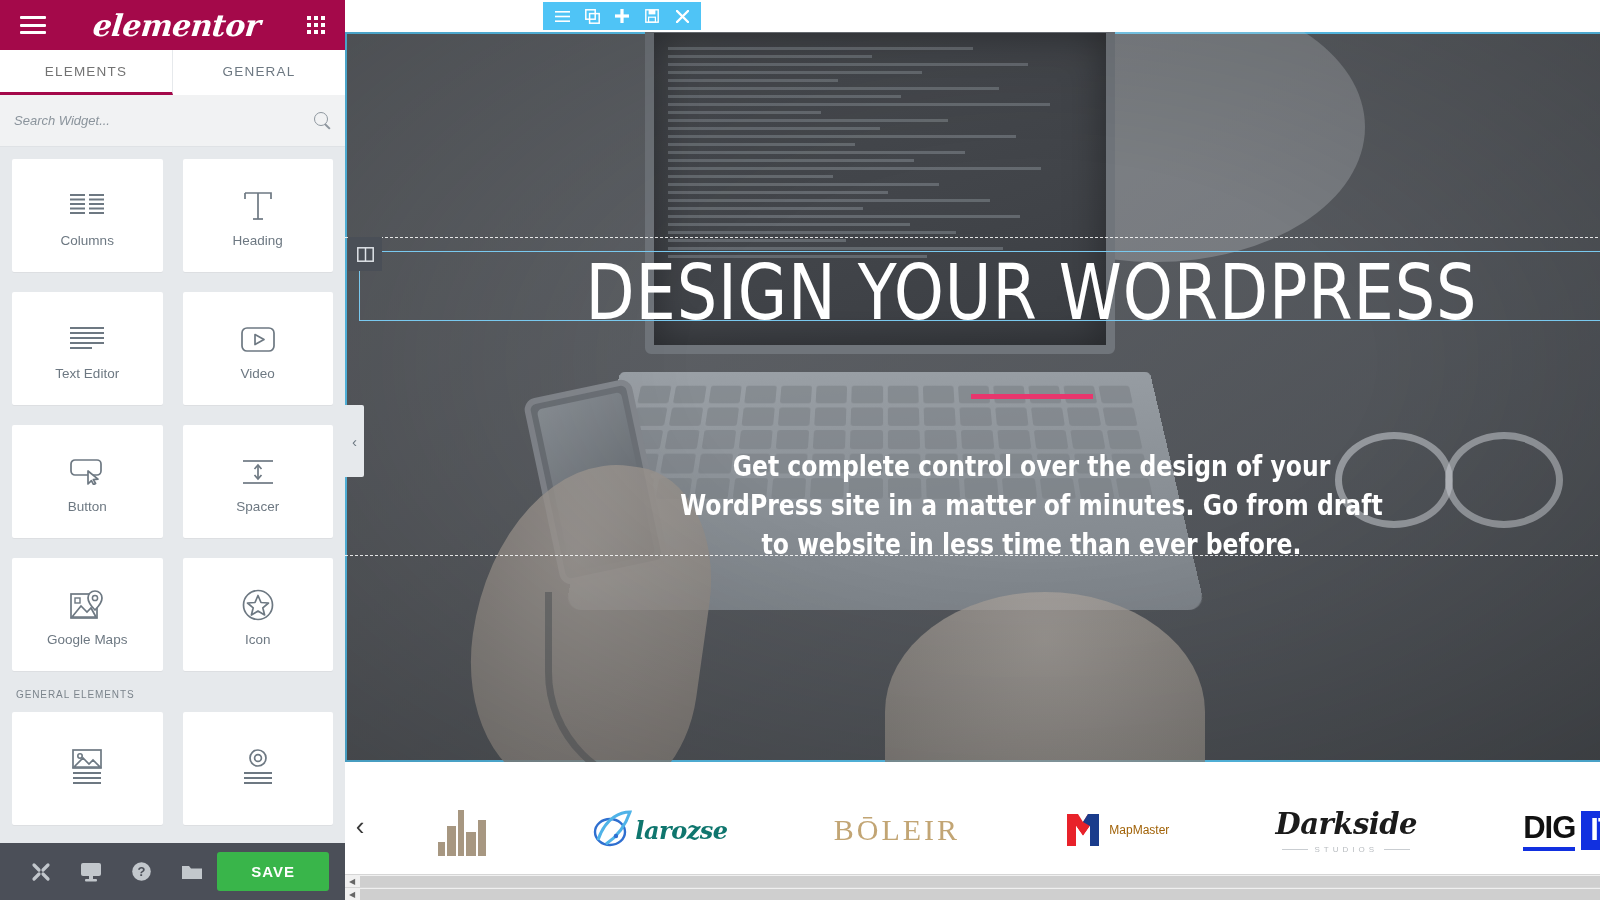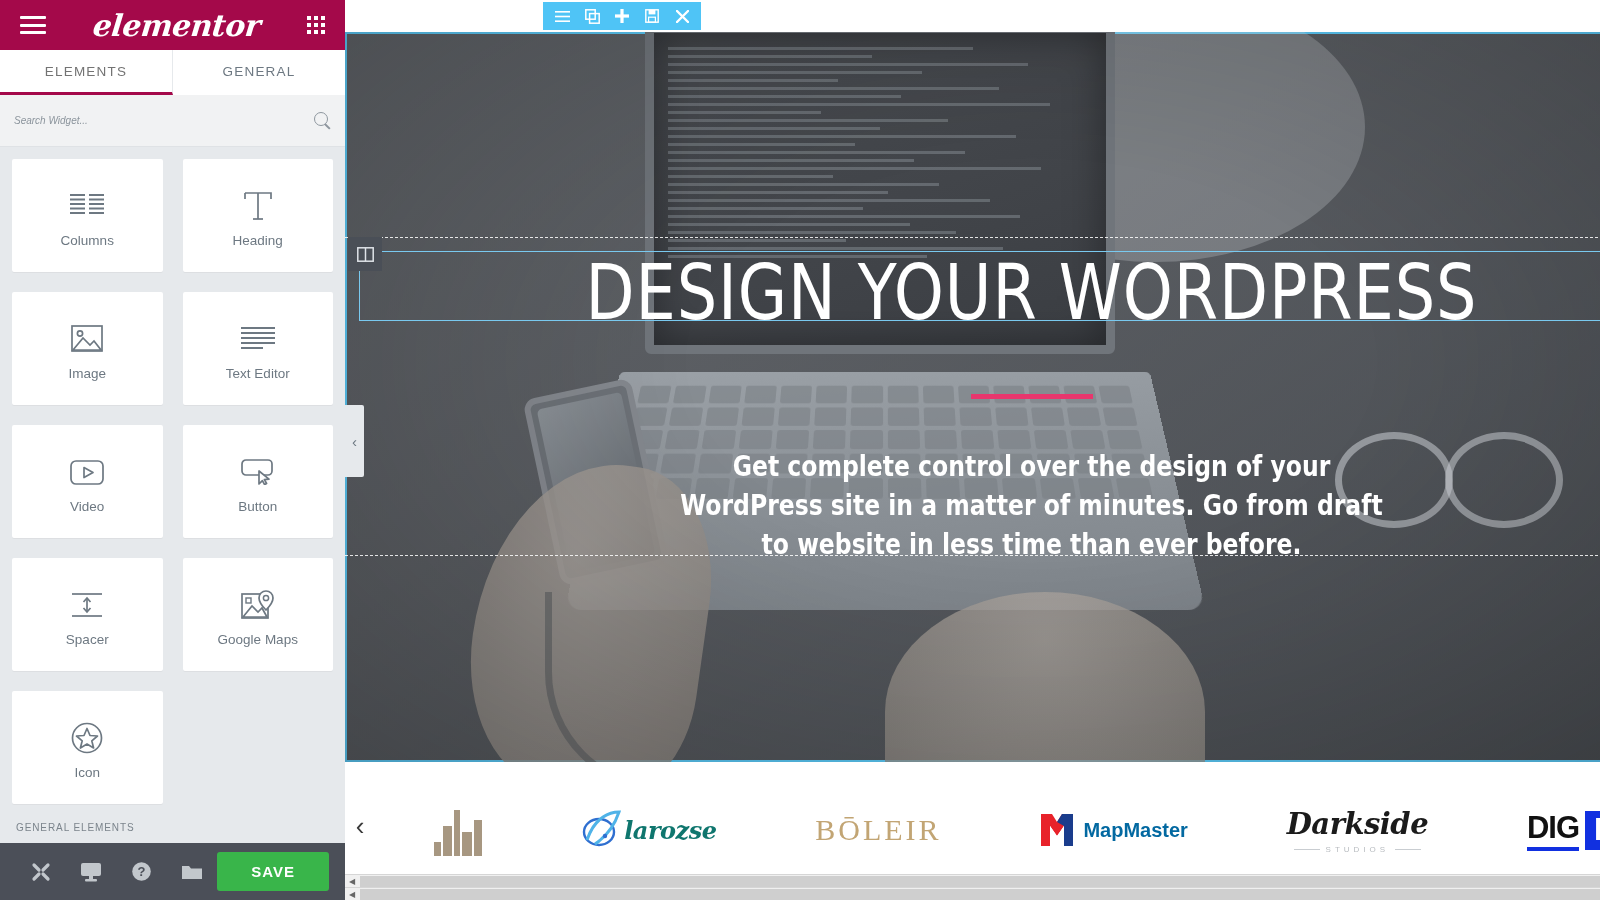--- a/index.html
+++ b/index.html
@@ -50,21 +50,21 @@
   .ptab:last-child { border-right: none; background:#ffffff; }
 
   
   #panel-search {
     height: 52px; background: #f1f2f3; flex: none;
     display: flex; align-items: center; padding: 0 14px;
     border-bottom: 1px solid #dfe2e5;
   }
   #panel-search input {
     flex: 1; border: none; background: transparent; outline: none;
-    font-size: 10px; font-style: italic; color: #8b5cf6;
+    font-size: 13px; font-style: italic; color: #8b5cf6;
     font-family: "Liberation Sans", sans-serif;
   }
   #panel-search input::placeholder { color: #8b949c; font-style: italic; }
   .search-glass { width: 17px; height: 17px; position: relative; opacity: .75; }
   .search-glass::before { content: ""; position: absolute; left: 0; top: 0;
     width: 12px; height: 12px; border: 1.7px solid #6d7882; border-radius: 50%; }
   .search-glass::after { content: ""; position: absolute; left: 11px; top: 11px;
     width: 7px; height: 1.7px; background: #6d7882; transform: rotate(45deg);
     transform-origin: left center; }
 
@@ -236,22 +236,22 @@
   .larozse { display:flex; align-items:center; gap:1px; }
   .larozse-mark { width:42px; height:40px; position:relative; }
   .larozse-txt { font-family:"DejaVu Serif", serif; font-weight:700; font-style:italic;
     font-size:24px; color:#0f766e; letter-spacing:-.5px; }
   
   .boleir { font-family:"Liberation Serif", serif; font-size:30px; letter-spacing:3px;
     color:#c2a574; }
   
   .mapmaster { display:flex; align-items:center; gap:9px; }
   .mm-mark { width:34px; height:36px; position:relative; }
-  .mm-txt { font-family:"Liberation Sans", sans-serif; font-weight:700; font-size:20px;
-    color:#0369a1; }
+  .mm-txt { font-family:"Liberation Sans", sans-serif; font-weight:400; font-size:12px;
+    color:#a16207; }
   
   .darkside { text-align:center; }
   .darkside-name { font-family:"DejaVu Serif", serif; font-weight:700; font-style:italic;
     font-size:29px; color:#1b1b1b; letter-spacing:-.5px; }
   .darkside-sub { font-size:8px; letter-spacing:4px; color:#b8bcc0; margin-top:4px;
     display:flex; align-items:center; gap:6px; justify-content:center; }
   .darkside-sub::before, .darkside-sub::after { content:""; width:26px; height:1px; background:#c9cdd1; }
   
   .digit { display:flex; align-items:center; }
   .dig-txt { font-family:"Liberation Sans", sans-serif; font-weight:700; font-size:31px;
@@ -593,30 +593,20 @@
                 <path d="M3 2 H29 V8"></path>
                   <path d="M3 2 V8"></path>
                 <path d="M16 2 V28"></path>
                   <path d="M11 28 H21"></path>
               </g>
             </svg>
           </div>
           <div class="wlabel">Heading</div>
         </div>
 
-        <div class="wcard">
-          <div class="wicon">
-            <svg width="32" height="28" viewBox="0 0 32 28">
-              <rect x="1" y="1" width="30" height="25" fill="none" stroke="#6d7882" stroke-width="1.7"></rect>
-              <circle cx="9" cy="8.5" r="2.6" fill="none" stroke="#6d7882" stroke-width="1.7"></circle>
-              <path d="M2 25 L12 13 L19 20 L23 16 L30 25 Z" fill="none" stroke="#6d7882" stroke-width="1.7"></path>
-            </svg>
-          </div>
-          <div class="wlabel">Image</div>
-        </div>
 
         <div class="wcard">
           <div class="wicon">
             <svg width="34" height="24" viewBox="0 0 34 24">
               <g fill="#6d7882">
                 <rect x="0" y="0" width="34" height="2"></rect>
                 <rect x="0" y="5" width="34" height="2"></rect>
                 <rect x="0" y="10" width="34" height="2"></rect>
                 <rect x="0" y="15" width="34" height="2"></rect>
                 <rect x="0" y="20" width="22" height="2"></rect>

